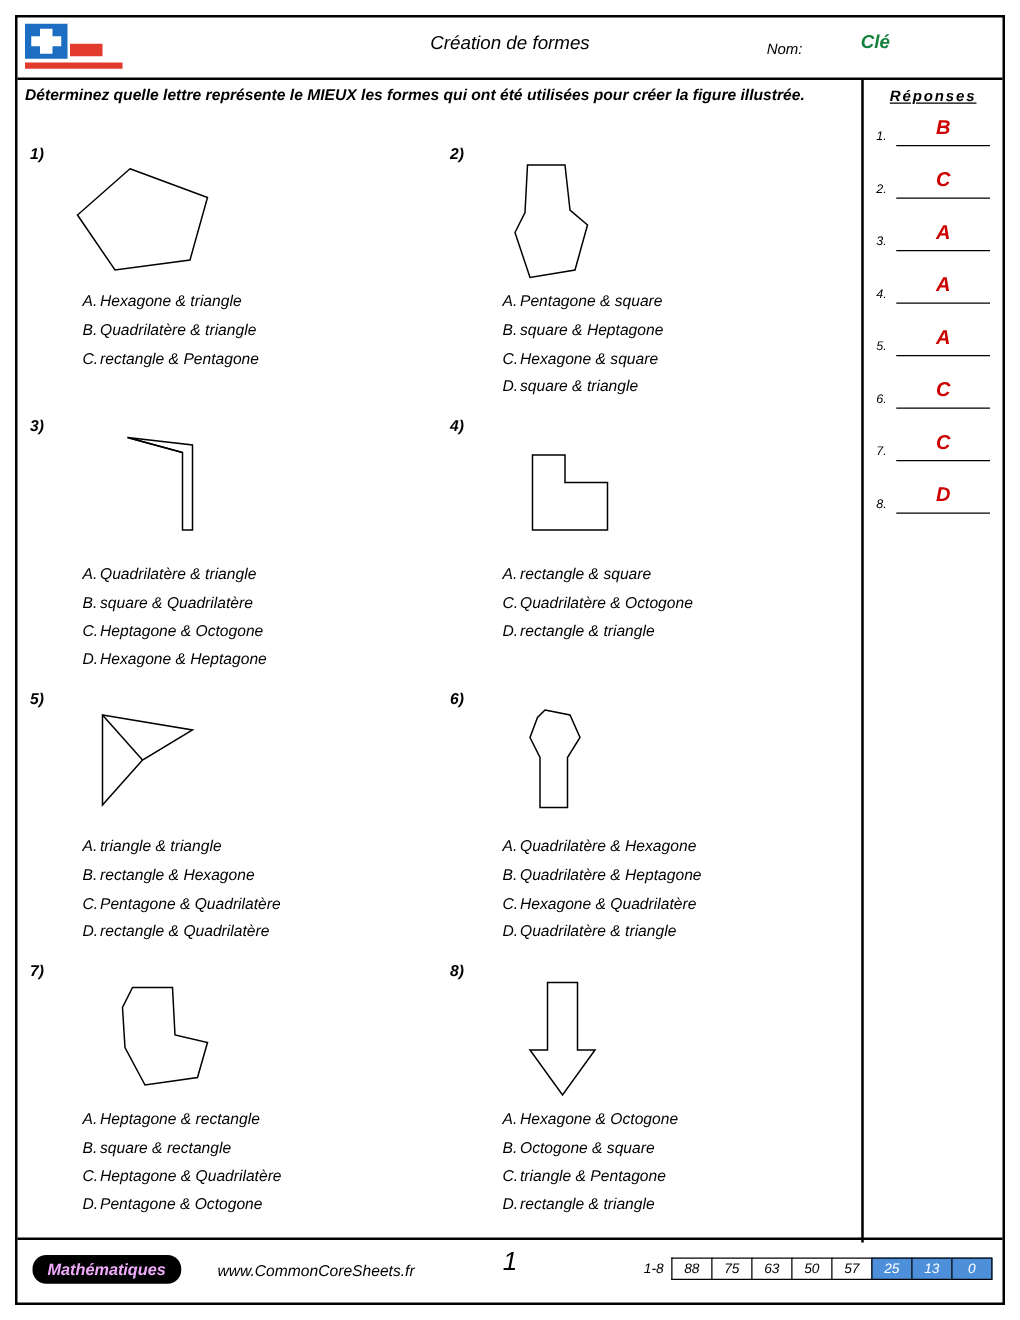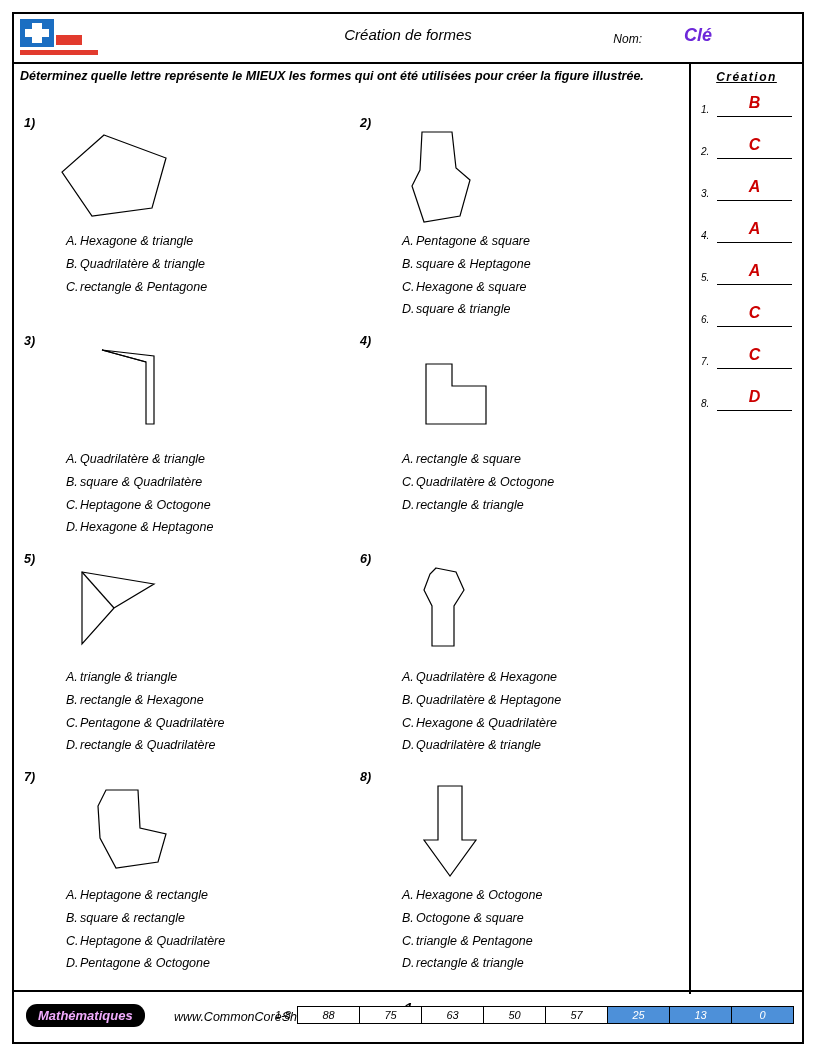--- a/index.html
+++ b/index.html
@@ -47,23 +47,23 @@
     font-size: 15px;
   }
   .nom-label {
     position: absolute;
     right: 160px; top: 18px;
     font-size: 12px;
   }
   .nom-value {
     position: absolute;
     right: 90px; top: 11px;
-    font-size: 18px;
-    font-weight: bold;
-    color: #6d28d9;
+    font-size: 15px;
+    font-weight: bold;
+    color: #15803d;
   }
   
   .instructions {
     position: absolute;
     left: 6px;
     top: 54px;
     width: 660px;
     font-size: 12.5px;
     font-weight: bold;
     line-height: 1.35;
@@ -181,21 +181,21 @@
     align-items: stretch;
     font-size: 11px;
   }
   .scale-label {
     padding: 2px 6px 2px 0;
     align-self: center;
   }
   .scale-cell {
     border: 1px solid #000;
     border-right: none;
-    padding: 2px 23px;
+    padding: 2px 8px;
     min-width: 15px;
     text-align: center;
     background: #fff;
   }
   .scale-cell:last-child { border-right: 1px solid #000; }
   .scale-cell.hl { background: #4d90d9; color: #fff; }
 </style>
 </head>
 <body>
 
@@ -212,21 +212,21 @@
       </svg>
     </div>
     <div class="title">Création de formes</div>
     <div class="nom-label">Nom:</div>
     <div class="nom-value">Clé</div>
   </div>
 
   <div class="instructions">Déterminez quelle lettre représente le MIEUX les formes qui ont été utilisées pour créer la figure illustrée.</div>
 
   <div class="answer-col">
-    <div class="answer-head">Création</div>
+    <div class="answer-head">Réponses</div>
 
     <div class="ans-row">
       <div class="ans-num">1.</div>
       <div class="ans-val">B</div>
       <div class="ans-line"></div>
     </div>
     <div class="ans-row">
       <div class="ans-num">2.</div>
       <div class="ans-val">C</div>
       <div class="ans-line"></div>

